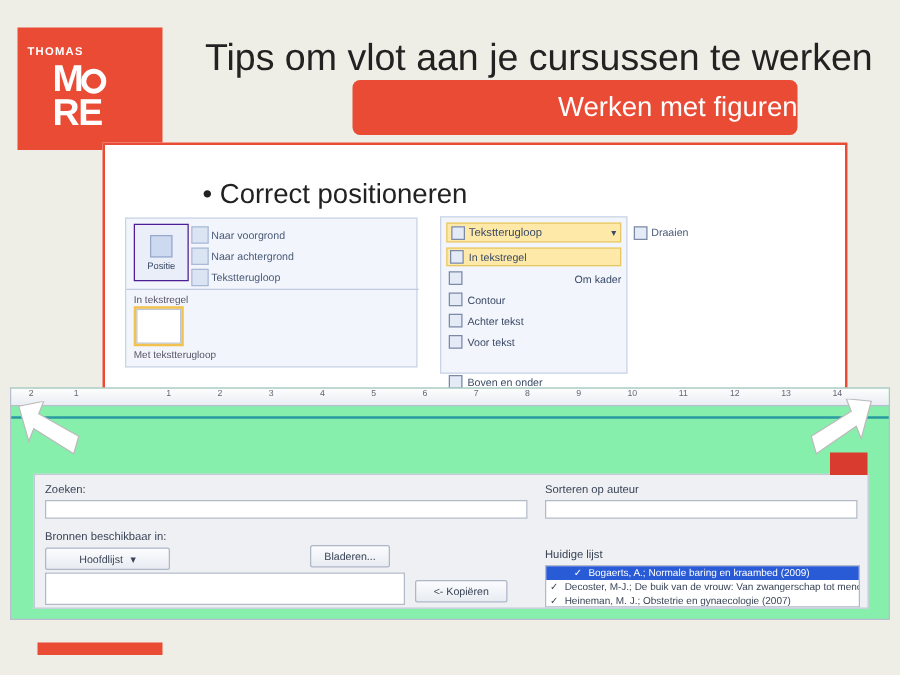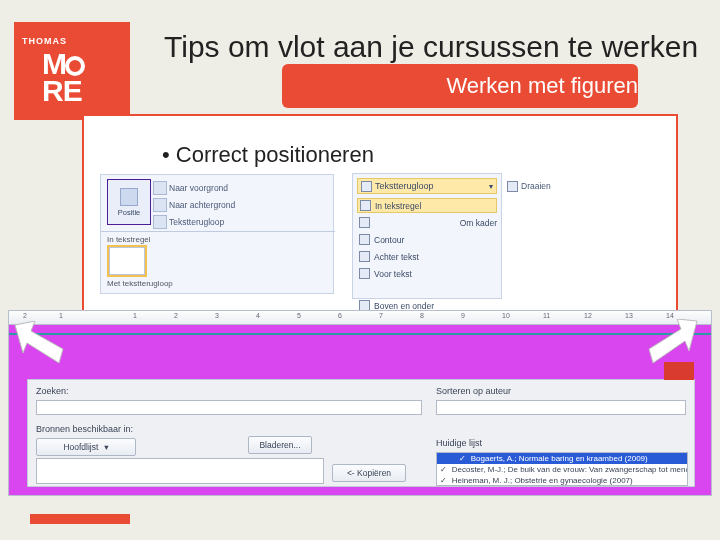--- a/index.html
+++ b/index.html
@@ -74,21 +74,21 @@
   .pr-head .dd { margin-left: auto; font-size: 8px; }
   .pr-opt { position: absolute; left: 4px; right: 4px; height: 15px; display: flex; align-items: center; gap: 4px; padding-left: 2px; }
   .pr-opt .sq { width: 11px; height: 11px; border: 1px solid #7d8aa6; background: #e4ebf7; }
   .pr-opt.sel { background: #ffe9a8; border: 1px solid #e6c766; }
   .pr-opt span { font-size: 8.5px; }
   
   .ruler-wrap {
     position: absolute;
     left: 8px; top: 310px;
     width: 704px; height: 186px;
-    background: #d946ef;
+    background: #86efac;
     border: 1px solid #b7bfcd;
   }
   .ruler {
     position: absolute; left: 0; top: 0; width: 100%; height: 14px;
     background: linear-gradient(#fdfdfd, #e9edf3);
     border-bottom: 1px solid #b7bfcd;
     font-size: 7px; color: #667;
   }
   .ruler .num { position: absolute; top: 1px; font-size: 7px; }
   .teal-line { position: absolute; left: 0; top: 22px; width: 100%; height: 2px; background: #2a9aa0; }

